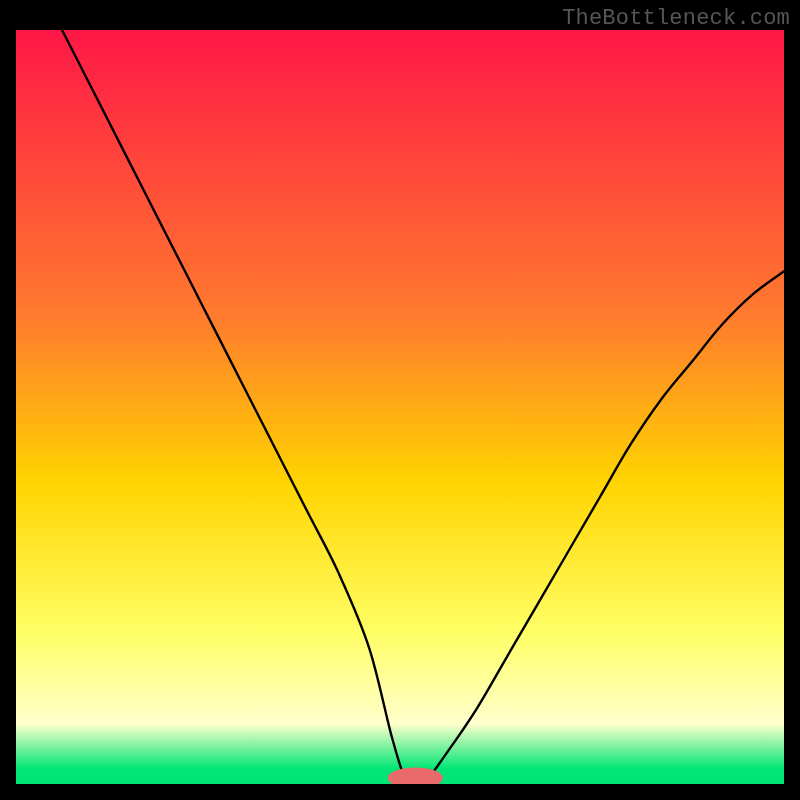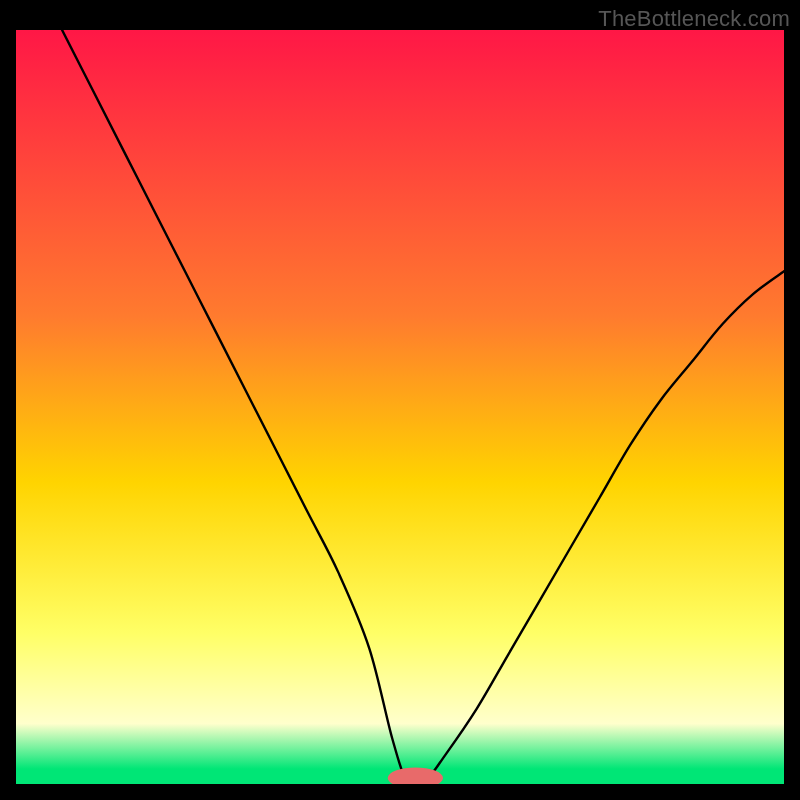--- a/index.html
+++ b/index.html
@@ -9,20 +9,21 @@
     height: 800px;
     background: #000;
     overflow: hidden;
     font-family: Arial, Helvetica, sans-serif;
   }
   .outer {
     position: relative;
     width: 800px;
     height: 800px;
     background: #000;
+    font-family: Liberation Mono, monospace;
   }
   .watermark {
     position: absolute;
     top: 6px;
     right: 10px;
     color: #565656;
     font-size: 22px;
     font-weight: 500;
     letter-spacing: 0.2px;
     z-index: 10;

